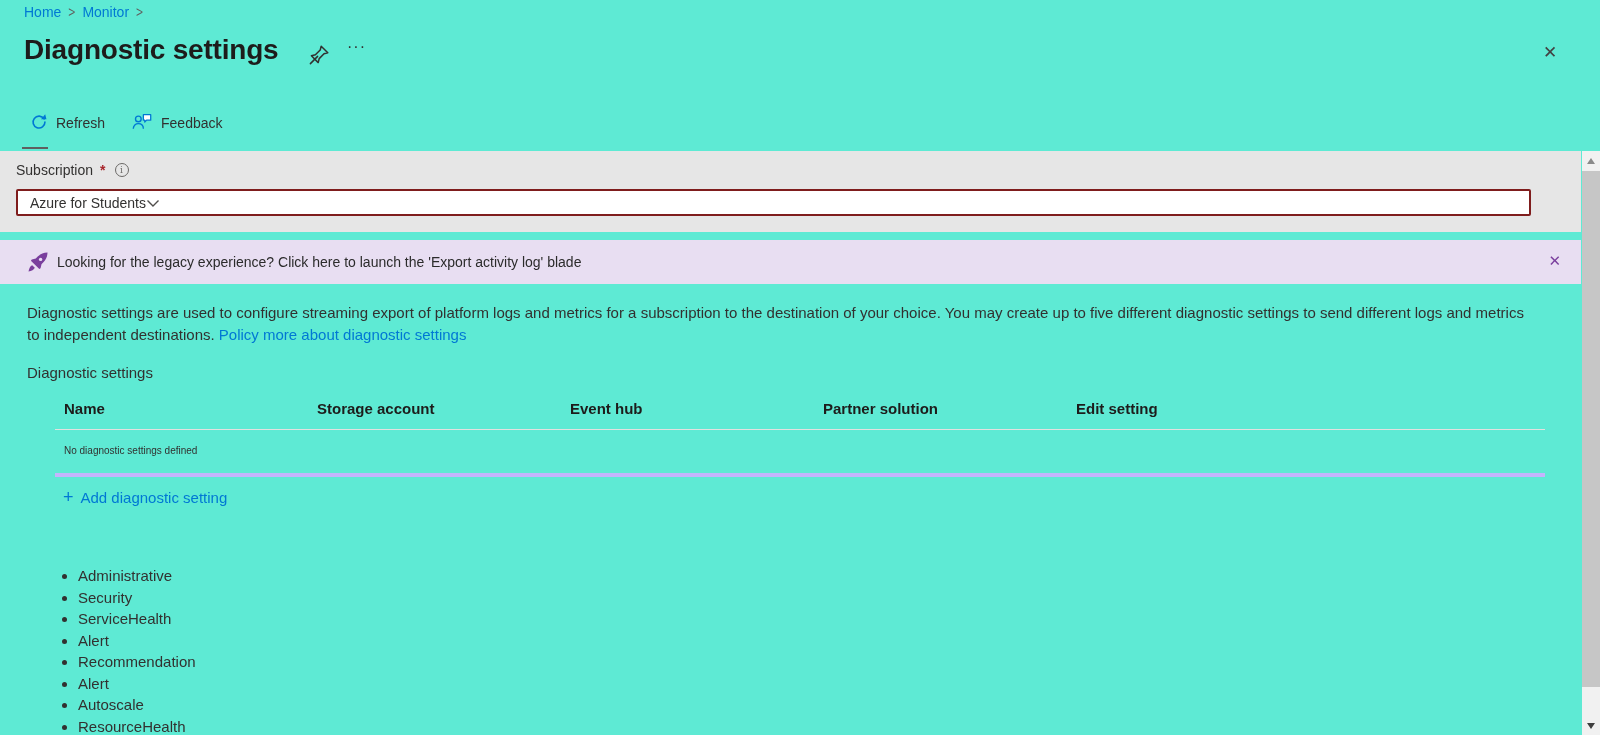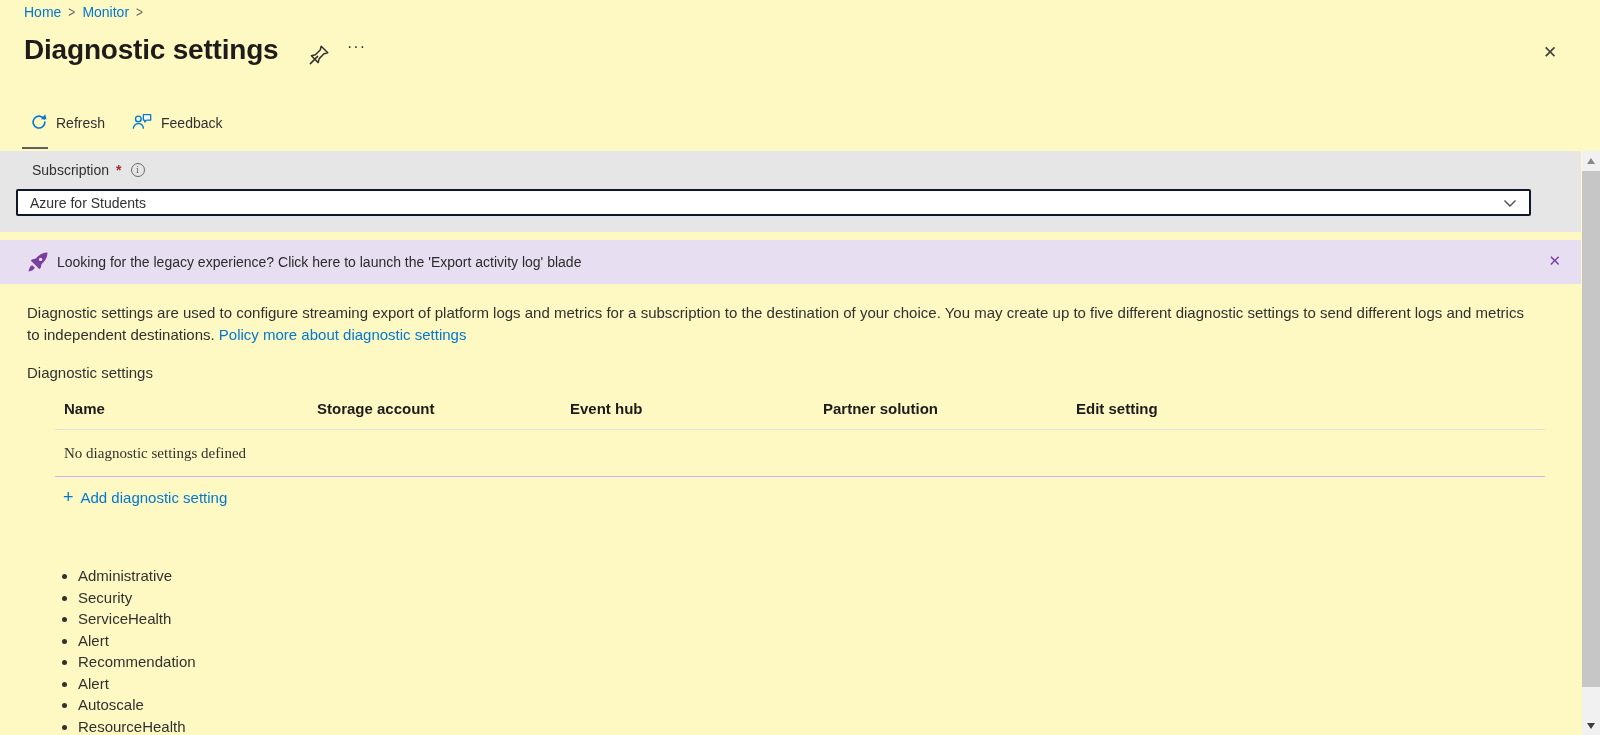--- a/index.html
+++ b/index.html
@@ -1,60 +1,60 @@
 <!DOCTYPE html>
 <html><head>
 <meta charset="utf-8">
 <style>
   * { margin:0; padding:0; box-sizing:border-box; }
   body { background:#fff; font-family:"Liberation Sans", sans-serif; }
-  .page { position:relative; width:1600px; height:735px; background:#fef9c3; overflow:hidden;padding-left:19px; }
+  .page { position:relative; width:1600px; height:735px; background:#5eead4; overflow:hidden;padding-left:19px; }
 
   
   .breadcrumb { position:absolute; left:24px; top:4px; font-size:14px; display:flex; align-items:center; gap:7px; }
   .crumb { color:#0078d4; cursor:pointer; }
   .crumb-sep { color:#605e5c; font-size:12px; transform:scaleY(1.25); }
 
   
   .page-title { position:absolute; left:24px; top:34px; font-size:28px; font-weight:700; color:#1d1c1b; letter-spacing:-0.2px; }
   .pin-btn { position:absolute; left:307px; top:43px; width:24px; height:24px; cursor:pointer; }
   .more-btn { position:absolute; left:347px; top:38px; font-size:16px; letter-spacing:1px; color:#323130; cursor:pointer; }
   .close-page { position:absolute; left:1543px; top:42px; font-size:17px; color:#424242; cursor:pointer; }
 
   
   .toolbar { position:absolute; left:30px; top:112px; display:flex; gap:26px; }
   .tool-btn { display:flex; align-items:center; gap:8px; font-size:14px; color:#323130; cursor:pointer; }
   .toolbar-underline { position:absolute; left:22px; top:147px; width:26px; height:2px; background:#5f5f5f; }
 
   
   .sub-section { position:absolute; left:0; top:151px; width:1581px; height:81px; background:#e6e6e6; }
-  .sub-label-row { position:absolute; left:16px; top:11px; display:flex; align-items:center; gap:6px; font-size:14px; color:#323130;margin-left:16px; }
+  .sub-label-row { position:absolute; left:16px; top:11px; display:flex; align-items:center; gap:6px; font-size:14px; color:#323130; }
   .req { color:#a8262c; font-weight:700; margin-left:1px; }
   .info-icon { width:14px; height:14px; border:1px solid #6b6967; border-radius:50%; color:#6b6967;
                font-size:9px; font-family:"DejaVu Serif", serif; display:flex; align-items:center; justify-content:center; margin-left:3px; cursor:pointer; }
   .dropdown { position:absolute; left:16px; top:38px; width:1515px; height:27px; background:#fff;
-              border:2px solid #0f172a; border-radius:2px; display:flex; align-items:center;
-              padding:0 12px; font-size:14px; color:#323130; cursor:pointer; justify-content:space-between; }
+              border:2px solid #7f1d1d; border-radius:2px; display:flex; align-items:center;
+              padding:0 12px; font-size:14px; color:#323130; cursor:pointer; justify-content:flex-start; }
 
   
   .banner { position:absolute; left:0; top:240px; width:1581px; height:44px; background:#e8def2; display:flex; align-items:center; }
   .banner-rocket { margin-left:26px; width:24px; height:24px; flex:0 0 auto; }
   .banner-text { margin-left:7px; font-size:14px; color:#2b2b2b; cursor:pointer; }
   .banner-close { position:absolute; right:20px; top:12px; font-size:15px; color:#7a3f9d; cursor:pointer; }
 
   
   .description { position:absolute; left:27px; top:302px; width:1500px; font-size:15px; line-height:22px; color:#323130; }
   .link { color:#0078d4; cursor:pointer; }
 
   
   .section-label { position:absolute; left:27px; top:364px; font-size:15px; color:#323130; }
   .ds-table { position:absolute; left:55px; top:394px; width:1490px; }
   .thead { display:grid; grid-template-columns:253px 253px 253px 253px 253px auto; border-bottom:1px solid #e3e1df; height:36px; }
   .th { padding:6px 0 0 9px; font-size:15px; font-weight:700; color:#1d1c1b; }
-  .empty-row { height:47px; padding:15px 0 0 9px; font-size:15px; color:#323130; border-bottom:1px solid #c4b5fd;font-family:Liberation Serif, serif; }
+  .empty-row { height:47px; padding:15px 0 0 9px; font-size:10px; color:#323130; border-bottom:4px solid #c4b5fd; }
   .add-link { position:absolute; left:63px; top:489px; font-size:15px; color:#0078d4; cursor:pointer; display:flex; align-items:center; gap:7px; }
   .add-plus { font-size:18px; font-weight:400; line-height:15px; }
 
   
   .instruction { position:absolute; left:27px; top:538px; font-size:15px; color:#323130; }
   .data-list { position:absolute; left:58px; top:565px; font-size:15px; color:#323130; list-style:disc; padding-left:20px; }
   .data-list li { line-height:21.5px; }
 
   
   .scrollbar { position:absolute; left:1582px; top:151px; width:18px; height:584px; background:#f1f1f1; }

